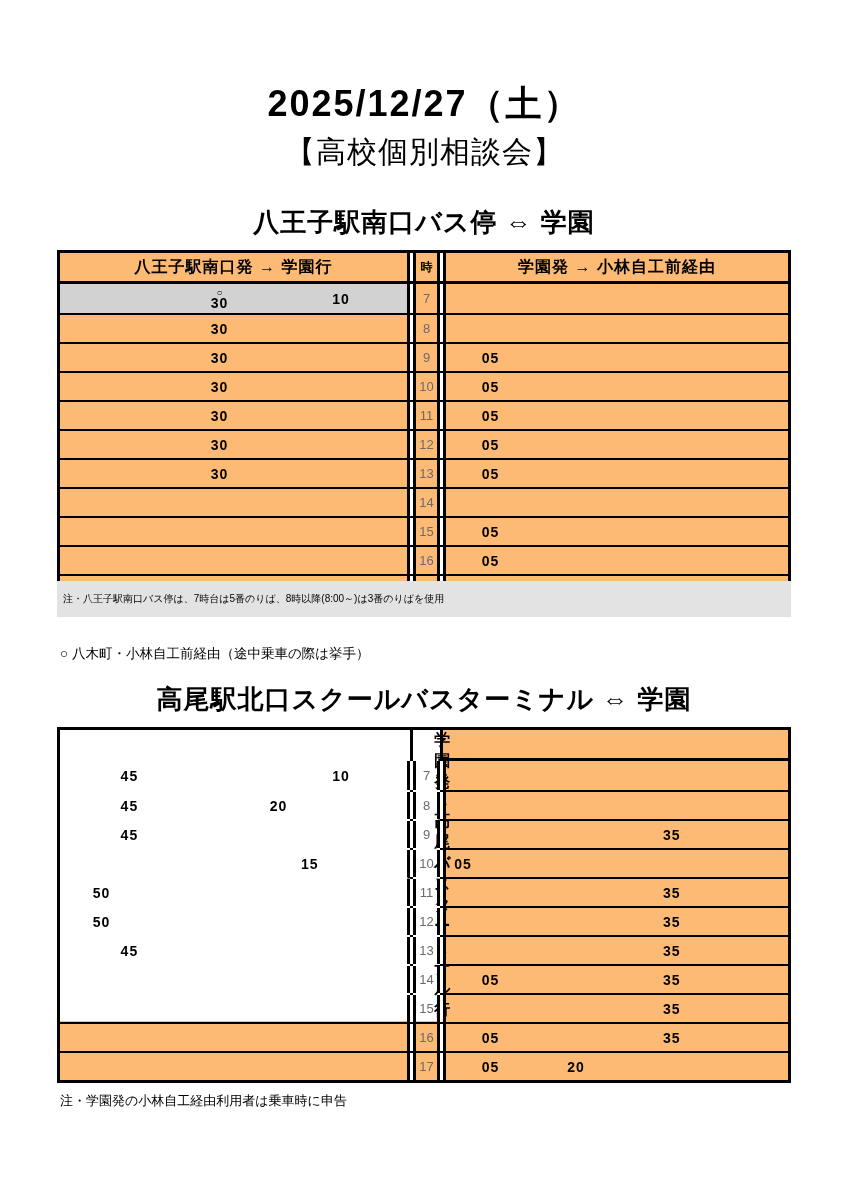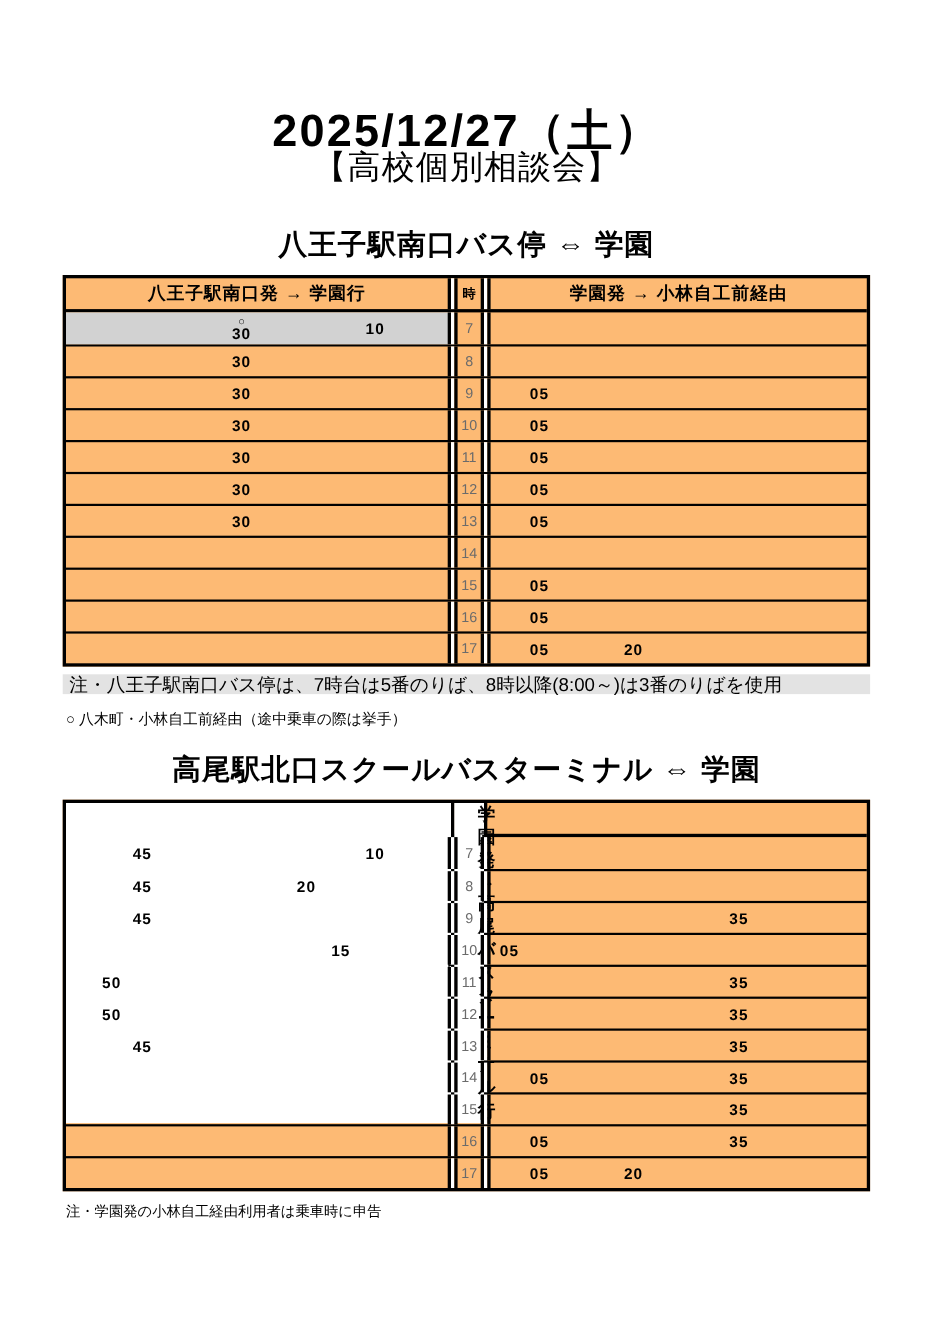--- a/index.html
+++ b/index.html
@@ -2,21 +2,21 @@
 <html><head>
 <meta charset="utf-8">
 <style>
   html,body{margin:0;padding:0;}
   body{
     width:849px;height:1200px;position:relative;background:#ffffff;color:#000;
     font-family:"Liberation Sans","DejaVu Sans",sans-serif;
     -webkit-font-smoothing:antialiased;
   }
   .center-text{left:0;width:100%;text-align:center;position:absolute;}
-  .date-title{top:92px;font-size:41px;font-weight:bold;letter-spacing:2px;}
+  .date-title{top:80px;font-size:36px;font-weight:bold;letter-spacing:2px;}
   .event-title{top:132px;font-size:30px;font-weight:normal;letter-spacing:1px;}
   .section-title{position:absolute;left:57px;width:734px;text-align:center;
     font-size:26px;font-weight:bold;letter-spacing:1px;}
   #sec1-title{top:205px;}
   #sec2-title{top:682px;}
 
   .bus-table{
     position:absolute;left:57px;width:734px;box-sizing:border-box;
     border:3px solid #000;background:#fdba74;
   }
@@ -55,24 +55,24 @@
   .t-row.highlight .cell-left{background:var(--hl,#d2d2d2);}
 
   .time-val{
     position:absolute;top:50%;transform:translate(-50%,-50%);
     font-size:14px;font-weight:bold;letter-spacing:1px;white-space:nowrap;
   }
   .time-val.marked{display:flex;flex-direction:column;align-items:center;line-height:13px;}
   .time-val .mark{font-size:10px;line-height:9px;font-weight:normal;letter-spacing:0;}
 
   .note-band{
-    position:absolute;left:57px;width:734px;top:613px;height:18px;
+    position:absolute;left:57px;width:734px;top:581px;height:36px;
     background:var(--band,#e3e3e3);
     display:flex;align-items:center;padding-left:6px;box-sizing:border-box;
-    font-size:17px;
+    font-size:10px;
   }
   .note-plain{position:absolute;left:60px;font-size:13px;}
   #note-via{top:645px;font-size:13.5px;}
   #note-bottom{top:1092px;}
 </style>
 </head>
 <body style="--hl: #d2d2d2; --band: #e3e3e3; --hour-color: #6b6b6b;">
 
 <div class="center-text date-title">2025/12/27（土）</div>
 <div class="center-text event-title">【高校個別相談会】</div>

